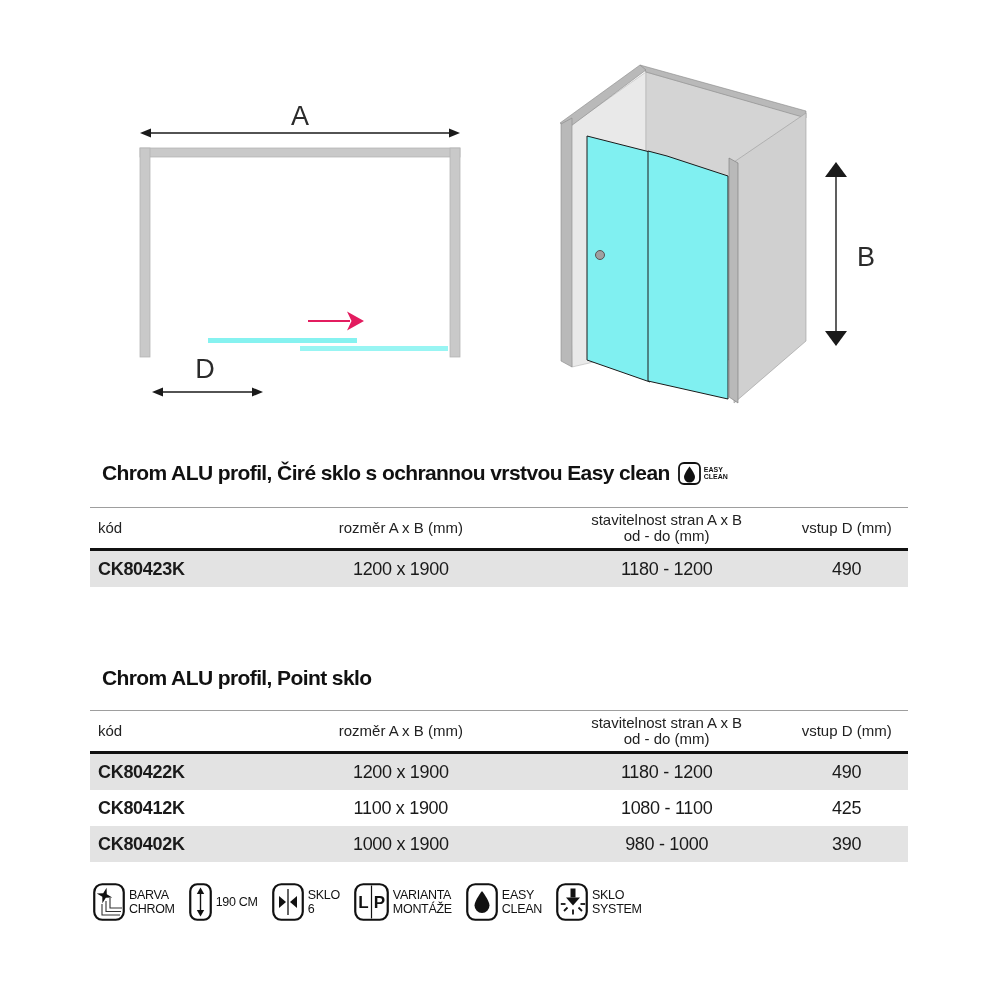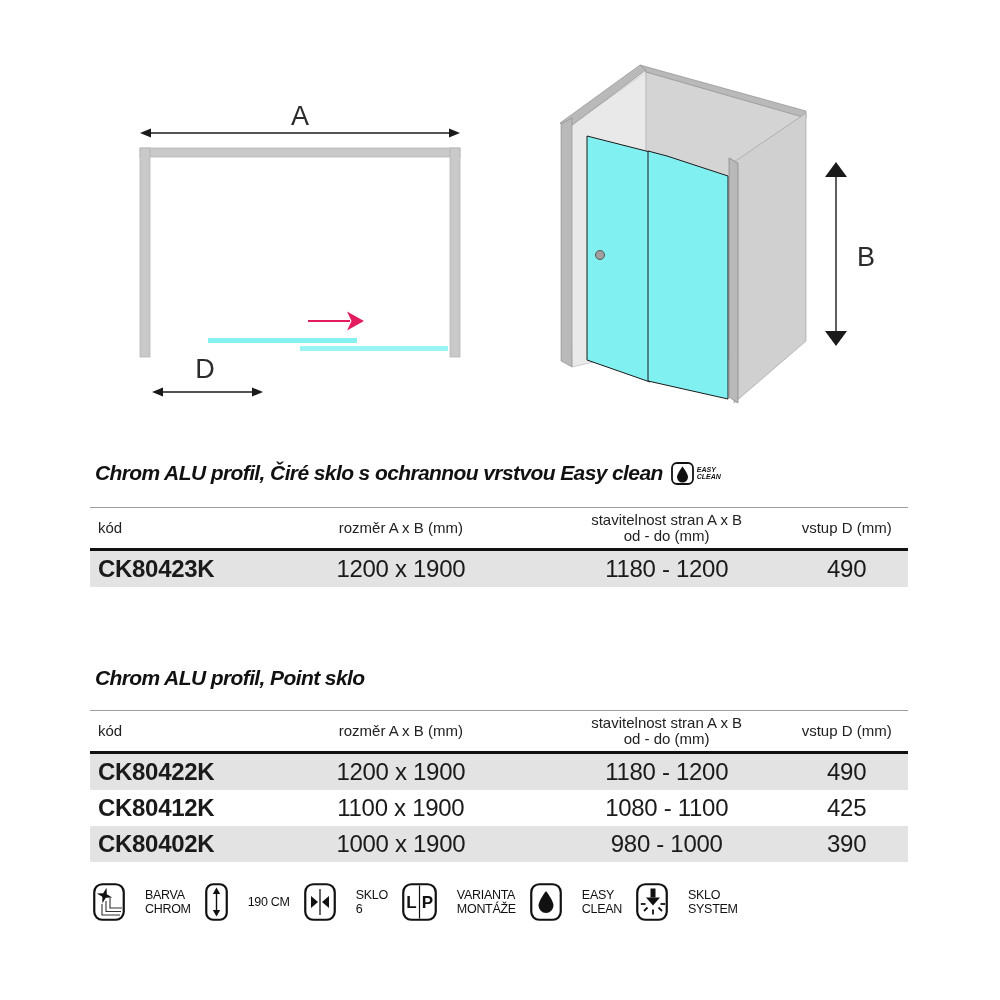--- a/index.html
+++ b/index.html
@@ -1,41 +1,41 @@
 <!DOCTYPE html>
 <html><head>
 <meta charset="utf-8">
 <style>
   html,body{margin:0;padding:0;background:#fff;}
   body{width:1000px;height:1000px;position:relative;overflow:hidden;
        font-family:"Liberation Sans",sans-serif;color:#1a1a1a;}
   .abs{position:absolute;}
 
   
-  .sec-title{position:absolute;left:95px;font-size:21px;font-weight:bold;
-             letter-spacing:-0.6px;color:#111;display:flex;align-items:center;gap:8px;font-style:italic;}
+  .sec-title{position:absolute;left:102px;font-size:21px;font-weight:bold;
+             letter-spacing:-0.6px;color:#111;display:flex;align-items:center;gap:8px;}
   .badge{display:inline-flex;align-items:center;gap:3px;}
   .badge-txt{font-size:7px;line-height:7.5px;font-weight:600;letter-spacing:0;color:#111;}
 
   
   table.spec{width:818px;border-collapse:collapse;table-layout:fixed;}
   table.spec col.c1{width:20%;} table.spec col.c2{width:36%;}
   table.spec col.c3{width:29%;} table.spec col.c4{width:15%;}
   table.spec thead tr{border-top:1px solid #9e9e9e;border-bottom:3px solid #111;margin-top:25px;}
   table.spec th{font-weight:400;font-size:15px;line-height:16px;color:#222;
                 padding:4px 8px;vertical-align:middle;}
   table.spec th.l{text-align:left;} table.spec th.c{text-align:center;}
-  table.spec td{height:36px;font-size:24px;padding:0 8px;color:#1a1a1a;}
+  table.spec td{height:36px;font-size:18px;padding:0 8px;color:#1a1a1a;}
   table.spec td.code{font-weight:bold;text-align:left;letter-spacing:-0.3px;}
   table.spec td.c{text-align:center;letter-spacing:-0.3px;}
   table.spec tbody tr:nth-child(odd){background:#e3e3e3;}
 
   
   .features{position:absolute;left:93px;top:883px;display:flex;align-items:center;gap:14px;}
-  .feature{display:flex;align-items:center;gap:20px;}
+  .feature{display:flex;align-items:center;gap:4px;}
   .flabel{font-size:12.5px;line-height:14px;letter-spacing:-0.3px;color:#111;}
   .flabel span{display:block;}
 </style>
 </head>
 <body>
 
 <svg class="abs" style="left:110px;top:80px;" width="400" height="340" viewBox="0 0 400 340">
   <text x="190" y="45" font-size="27" fill="#2b2b2b" text-anchor="middle">A</text>
   <g stroke="#1a1a1a" stroke-width="1.3">
     <line x1="34" y1="53" x2="346" y2="53"></line>

